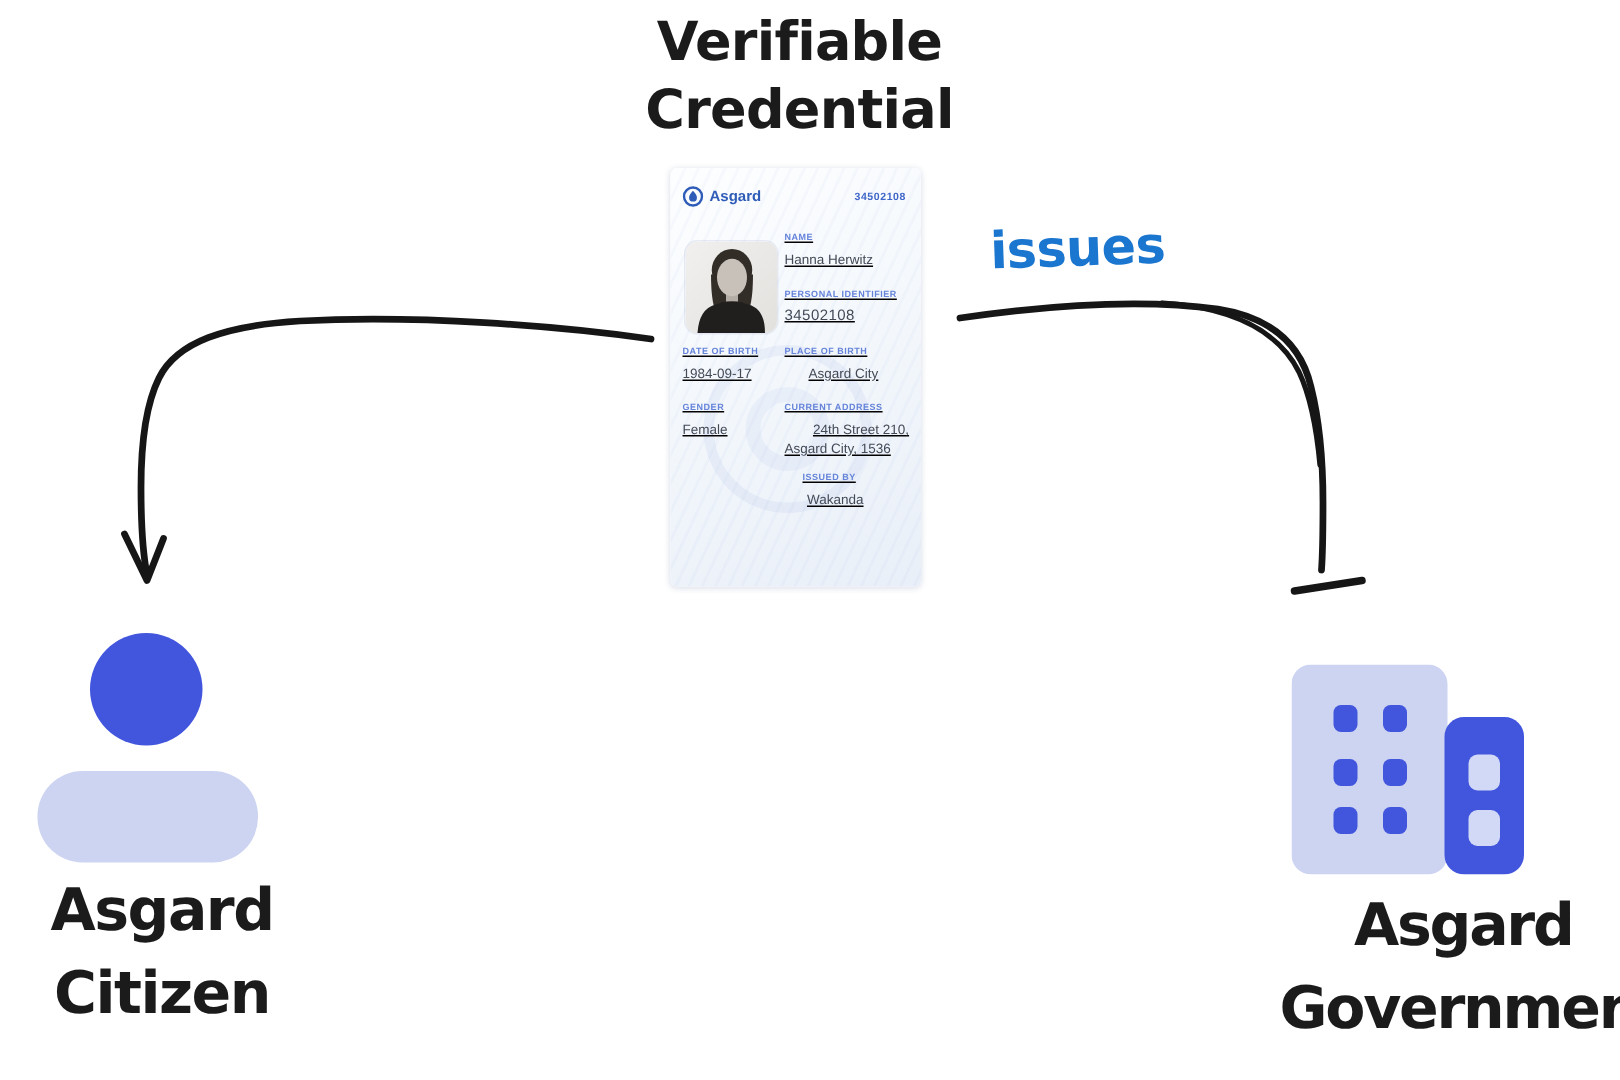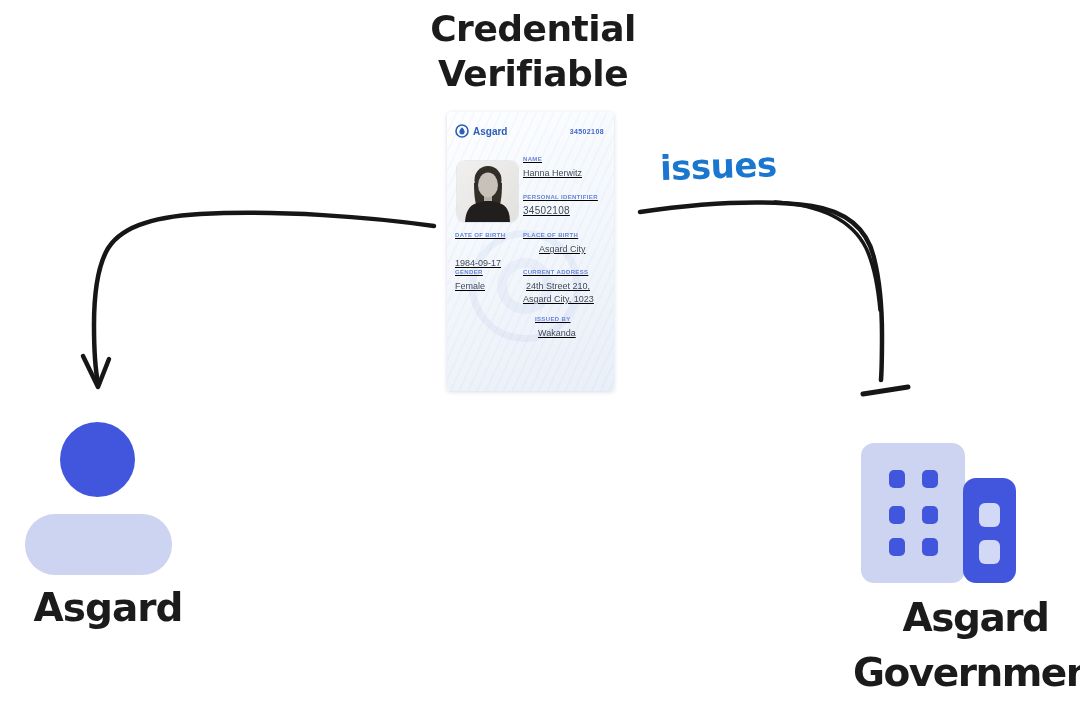--- a/index.html
+++ b/index.html
@@ -97,22 +97,22 @@
     border-radius: 30px; background: #cdd4f2;
   }
 
   
   .building-icon { position: absolute; left: 861px; top: 443px; width: 156px; height: 140px; }
 </style>
 </head>
 <body>
 
 <div class="hand diagram-title">
+  <div>Verifiable</div>
   <div>Credential</div>
-  <div>Verifiable</div>
 </div>
 
 <svg class="arrows" width="1080" height="720" viewBox="0 0 1080 720">
   <g stroke="#161616" stroke-width="4.5" fill="none" stroke-linecap="round" stroke-linejoin="round">
 
     <g>
       <path d="M 434 226 C 370 217, 280 210, 200 214 C 150 217, 118 228, 106 252 C 96 272, 94 300, 94 325 C 94 348, 95 368, 98 383"></path>
       <path d="M 83 356 L 98 387 L 109 359"></path>
     </g>
 
@@ -166,51 +166,52 @@
     <div class="vc-value" style="margin-top:5px;">Hanna Herwitz</div>
   </div>
 
   <div class="vc-field" style="left:76px; top:82px;">
     <div class="vc-label">PERSONAL IDENTIFIER</div>
     <div class="vc-value vc-value-big" style="margin-top:4px;">34502108</div>
   </div>
 
   <div class="vc-field" style="left:8px; top:120px;">
     <div class="vc-label">DATE OF BIRTH</div>
-    <div class="vc-value" style="margin-top:19px;">1984-09-17</div>
+    <div class="vc-value" style="margin-top:5px;">1984-09-17</div>
   </div>
 
   <div class="vc-field" style="left:76px; top:120px;">
     <div class="vc-label">PLACE OF BIRTH</div>
     <div class="vc-value" style="margin-top:5px; margin-left:16px;">Asgard City</div>
   </div>
 
   <div class="vc-field" style="left:8px; top:157px;">
     <div class="vc-label">GENDER</div>
     <div class="vc-value" style="margin-top:5px;">Female</div>
   </div>
 
   <div class="vc-field" style="left:76px; top:157px;">
     <div class="vc-label">CURRENT ADDRESS</div>
-    <div class="vc-value" style="margin-top:5px; margin-left:3px;">24th Street 210,</div>
-    <div class="vc-value">Asgard City, 1023</div>
+    <div class="vc-value" style="margin-top:5px; margin-left:19px;">24th Street 210,</div>
+    <div class="vc-value">Asgard City, 1536</div>
   </div>
 
   <div class="vc-field" style="left:88px; top:204px;">
     <div class="vc-label">ISSUED BY</div>
     <div class="vc-value" style="margin-top:5px; margin-left:3px;">Wakanda</div>
   </div>
 </div>
 
 <div class="person-icon">
   <div class="person-head"></div>
   <div class="person-body"></div>
 </div>
 <div class="hand entity-label citizen-label">
   <div>Asgard</div>
+  <div>Citizen</div>
 </div>
 
 <div class="building-icon">
   <svg width="156" height="140" viewBox="0 0 156 140">
     <rect x="0" y="0" width="104" height="140" rx="13" fill="#cdd4f2"></rect>
     <g fill="#4155dd">
       <rect x="28" y="27" width="16" height="18" rx="5"></rect>
       <rect x="61" y="27" width="16" height="18" rx="5"></rect>
       <rect x="28" y="63" width="16" height="18" rx="5"></rect>
       <rect x="61" y="63" width="16" height="18" rx="5"></rect>

